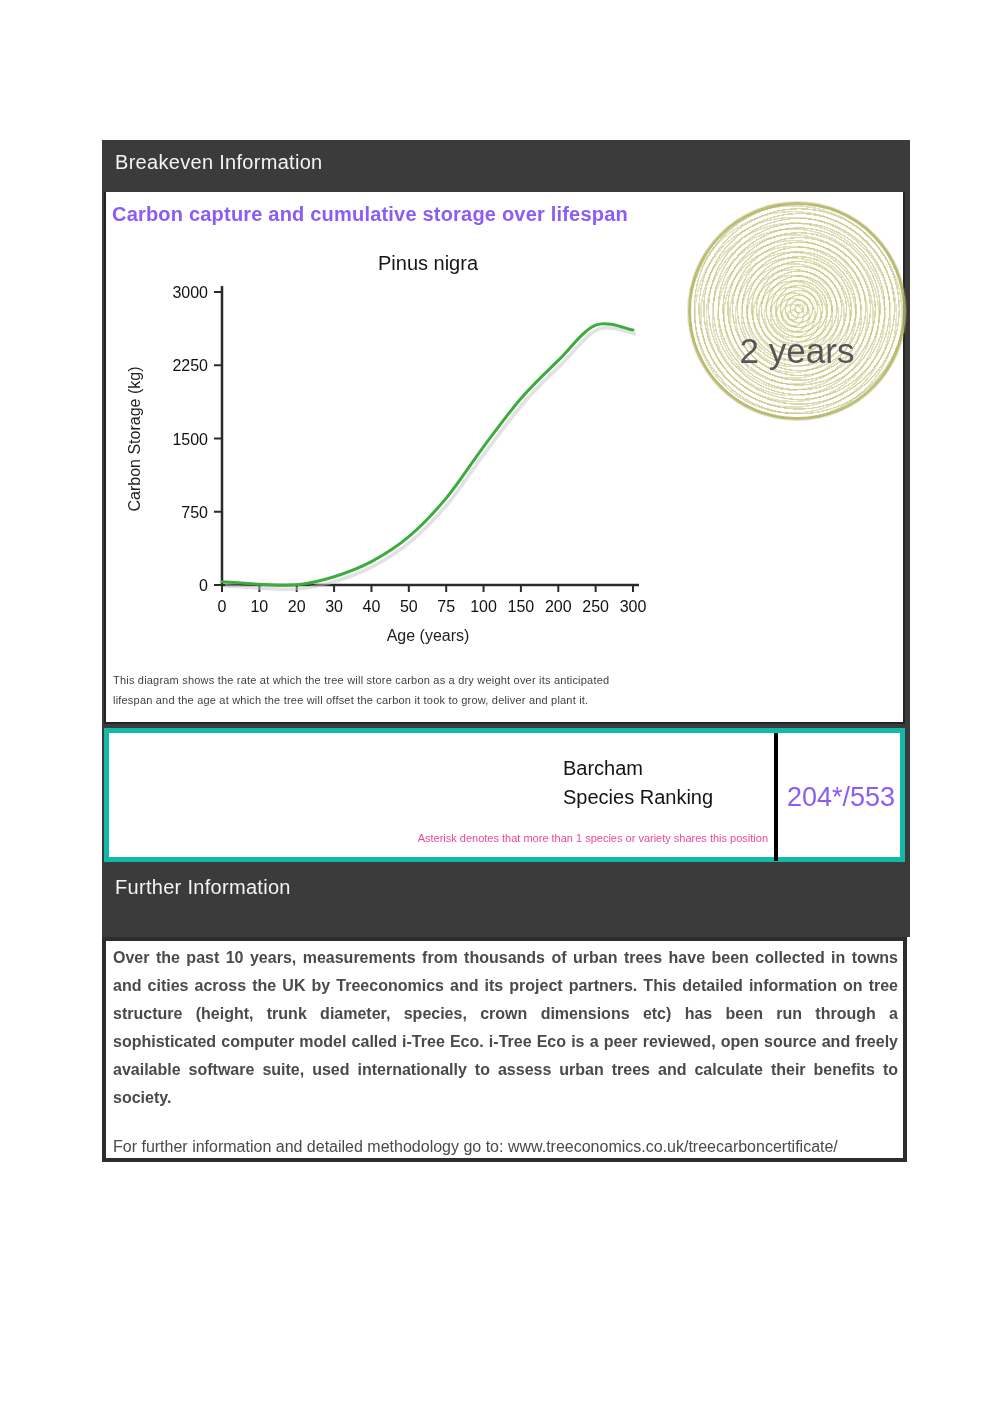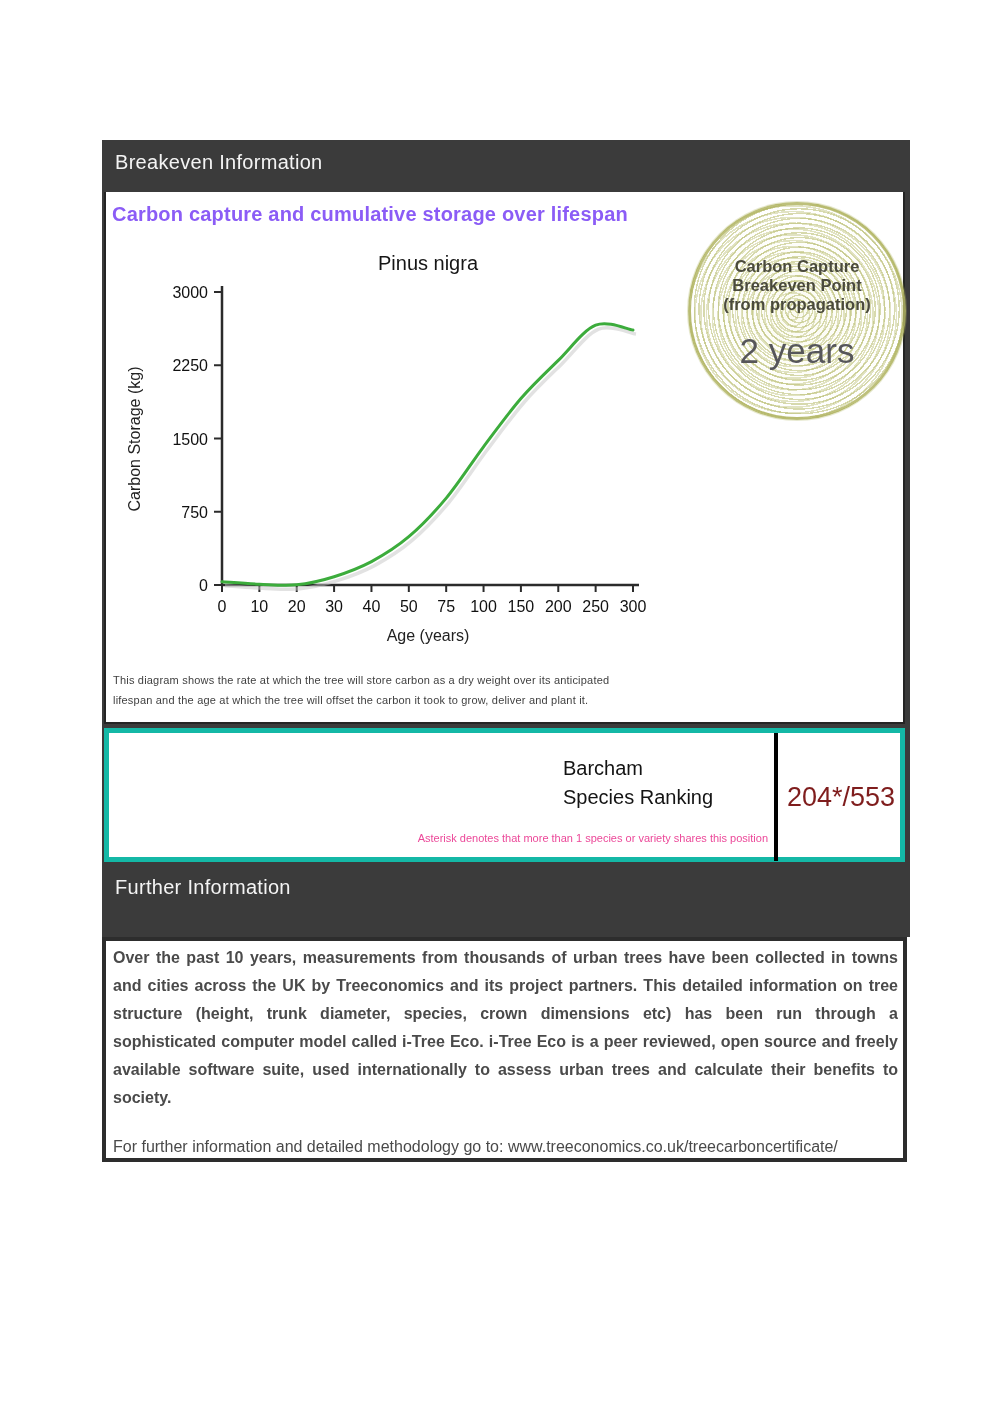--- a/index.html
+++ b/index.html
@@ -38,21 +38,21 @@
   .badge-value{position:absolute;left:0;top:126px;width:100%;text-align:center;
     font-size:35px;line-height:40px;color:#56565a;}
 
   
   .box-rank{position:absolute;left:2px;top:588px;width:801px;height:134px;background:#fff;
         border:5px solid #14b8a6;box-sizing:border-box;}
   .rank-label{position:absolute;left:454px;top:21px;font-size:20px;line-height:29px;color:#141414;}
   .rank-foot{position:absolute;left:0;top:99px;width:659px;text-align:right;font-size:11px;color:#ec4899;}
   .rank-divider{position:absolute;left:665px;top:0;width:4px;height:128px;background:#000;}
   .rank-value-cell{position:absolute;left:669px;top:0;width:126px;height:128px;
-        display:flex;align-items:center;justify-content:center;font-size:27px;color:#7f1d1d;border-radius:31px;}
+        display:flex;align-items:center;justify-content:center;font-size:27px;color:#8b5cf6;border-radius:31px;}
 
   
   .box2{position:absolute;left:102px;top:937px;width:805px;height:225px;background:#fff;
         border:4px solid #2d2d2d;box-sizing:border-box;}
   .box2 p{margin:0;font-size:16px;line-height:28px;color:#4a4a4a;}
   .box2 .p1{margin:3px 5px 0 7px;text-align:justify;font-weight:bold;}
   .box2 .p2{margin:21px 5px 0 7px;text-align:left;}
 </style>
 </head>
 <body>
@@ -104,25 +104,20 @@
           <line x1="489.6363636363636" y1="393" x2="489.6363636363636" y2="400" stroke="#2b2b2b" stroke-width="2"></line>
           <text x="489.6363636363636" y="420" text-anchor="middle" class="tick">250</text>
           <line x1="527" y1="393" x2="527" y2="400" stroke="#2b2b2b" stroke-width="2"></line>
           <text x="527" y="420" text-anchor="middle" class="tick">300</text>
           <path d="M116.0,389.7C122.2,390.1 140.9,391.7 153.4,392.2C165.8,392.7 178.3,394.1 190.7,392.8C203.2,391.6 215.6,388.6 228.1,384.7C240.5,380.8 253.0,376.2 265.5,369.6C277.9,362.9 290.4,355.2 302.8,344.7C315.3,334.1 327.7,321.1 340.2,306.1C352.6,291.1 365.1,271.4 377.5,254.8C390.0,238.2 402.5,220.9 414.9,206.5C427.4,192.1 439.8,180.6 452.3,168.4C464.7,156.2 477.2,138.3 489.6,133.2C502.1,128.2 520.8,137.3 527.0,138.1" transform="translate(3,4)" fill="none" stroke="#c6c6c6" stroke-width="3.5" stroke-opacity="0.5"></path>
           <path d="M116.0,389.7C122.2,390.1 140.9,391.7 153.4,392.2C165.8,392.7 178.3,394.1 190.7,392.8C203.2,391.6 215.6,388.6 228.1,384.7C240.5,380.8 253.0,376.2 265.5,369.6C277.9,362.9 290.4,355.2 302.8,344.7C315.3,334.1 327.7,321.1 340.2,306.1C352.6,291.1 365.1,271.4 377.5,254.8C390.0,238.2 402.5,220.9 414.9,206.5C427.4,192.1 439.8,180.6 452.3,168.4C464.7,156.2 477.2,138.3 489.6,133.2C502.1,128.2 520.8,137.3 527.0,138.1" fill="none" stroke="#3cac3c" stroke-width="3" stroke-linecap="round"></path>
         </g>
     </svg>
 
     <div class="badge">
-      <div class="badge-text">
-        <div>Carbon Capture</div>
-        <div>Breakeven Point</div>
-        <div>(from propagation)</div>
-      </div>
       <div class="badge-value">2 years</div>
     </div>
 
     <div class="desc">
       <div>This diagram shows the rate at which the tree will store carbon as a dry weight over its anticipated</div>
       <div>lifespan and the age at which the tree will offset the carbon it took to grow, deliver and plant it.</div>
     </div>
   </div>
 
   <div class="box-rank">

